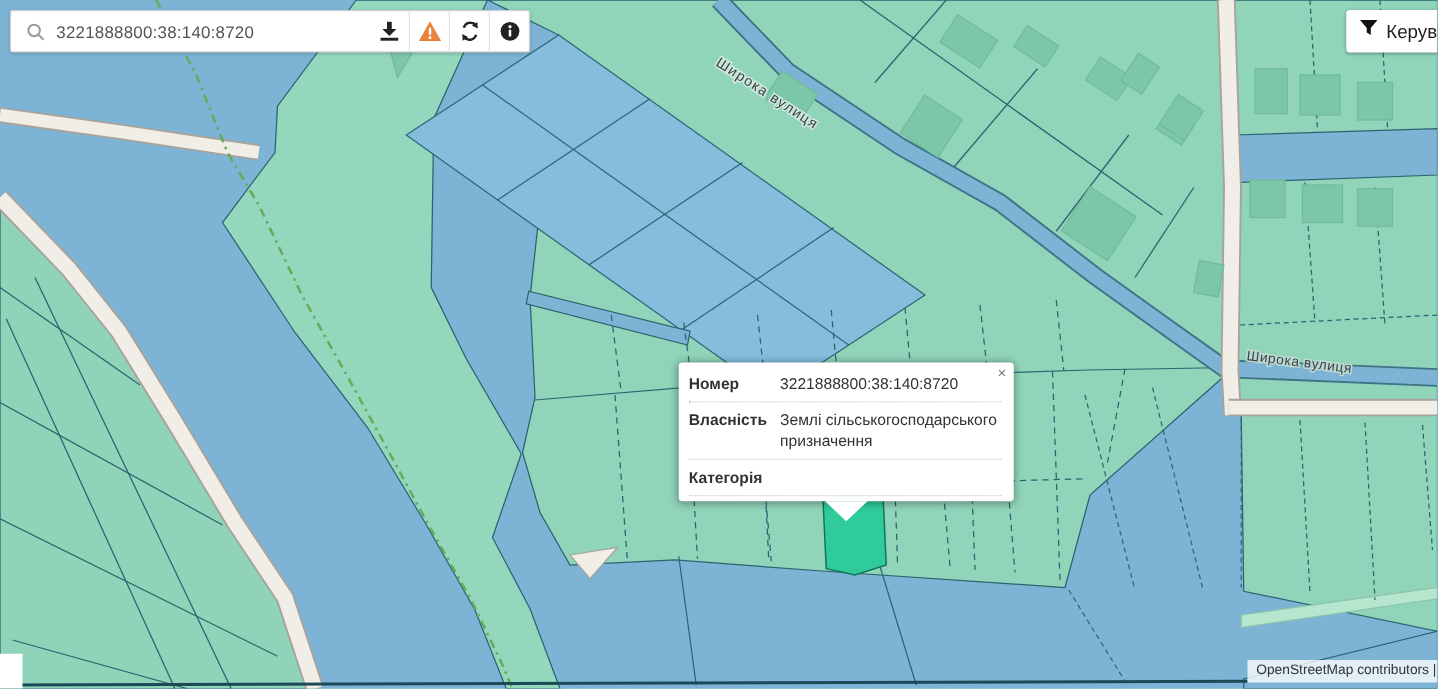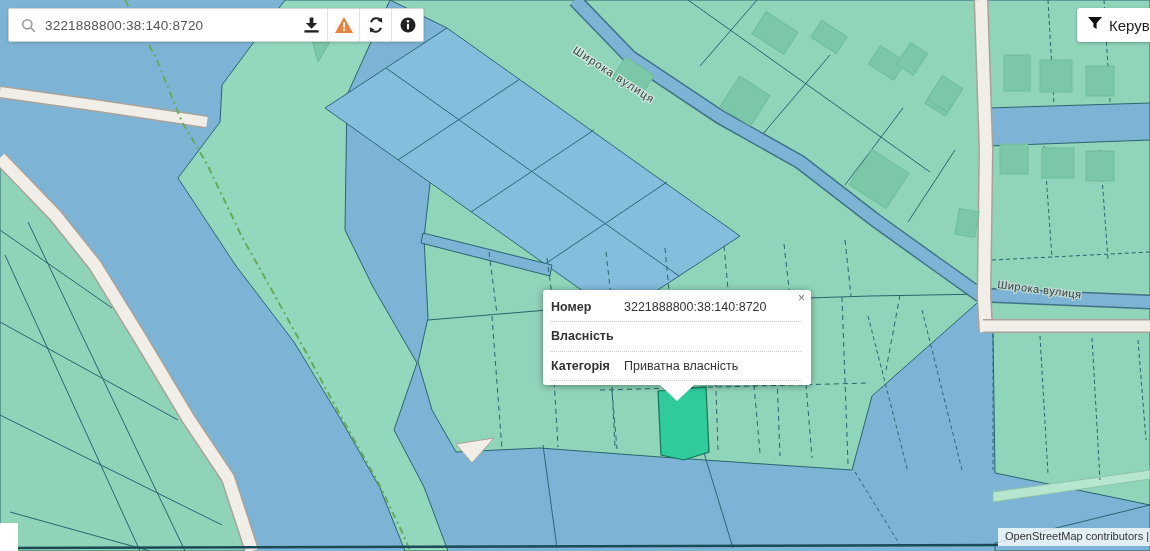--- a/index.html
+++ b/index.html
@@ -234,24 +234,24 @@
   </div>
 
   <div class="popup">
     <span class="popup-close">×</span>
     <div class="popup-row">
       <span class="popup-label">Номер</span>
       <span class="popup-value">3221888800:38:140:8720</span>
     </div>
     <div class="popup-row">
       <span class="popup-label">Власність</span>
+      <span class="popup-value">Землі сільськогосподарського призначення</span>
     </div>
     <div class="popup-row">
       <span class="popup-label">Категорія</span>
-      <span class="popup-value">Приватна власність</span>
     </div>
     <div class="popup-tail"></div>
   </div>
 
   <div class="attribution">OpenStreetMap contributors | </div>
   <div class="corner-box"></div>
 
 </div>
 
 </body></html>

